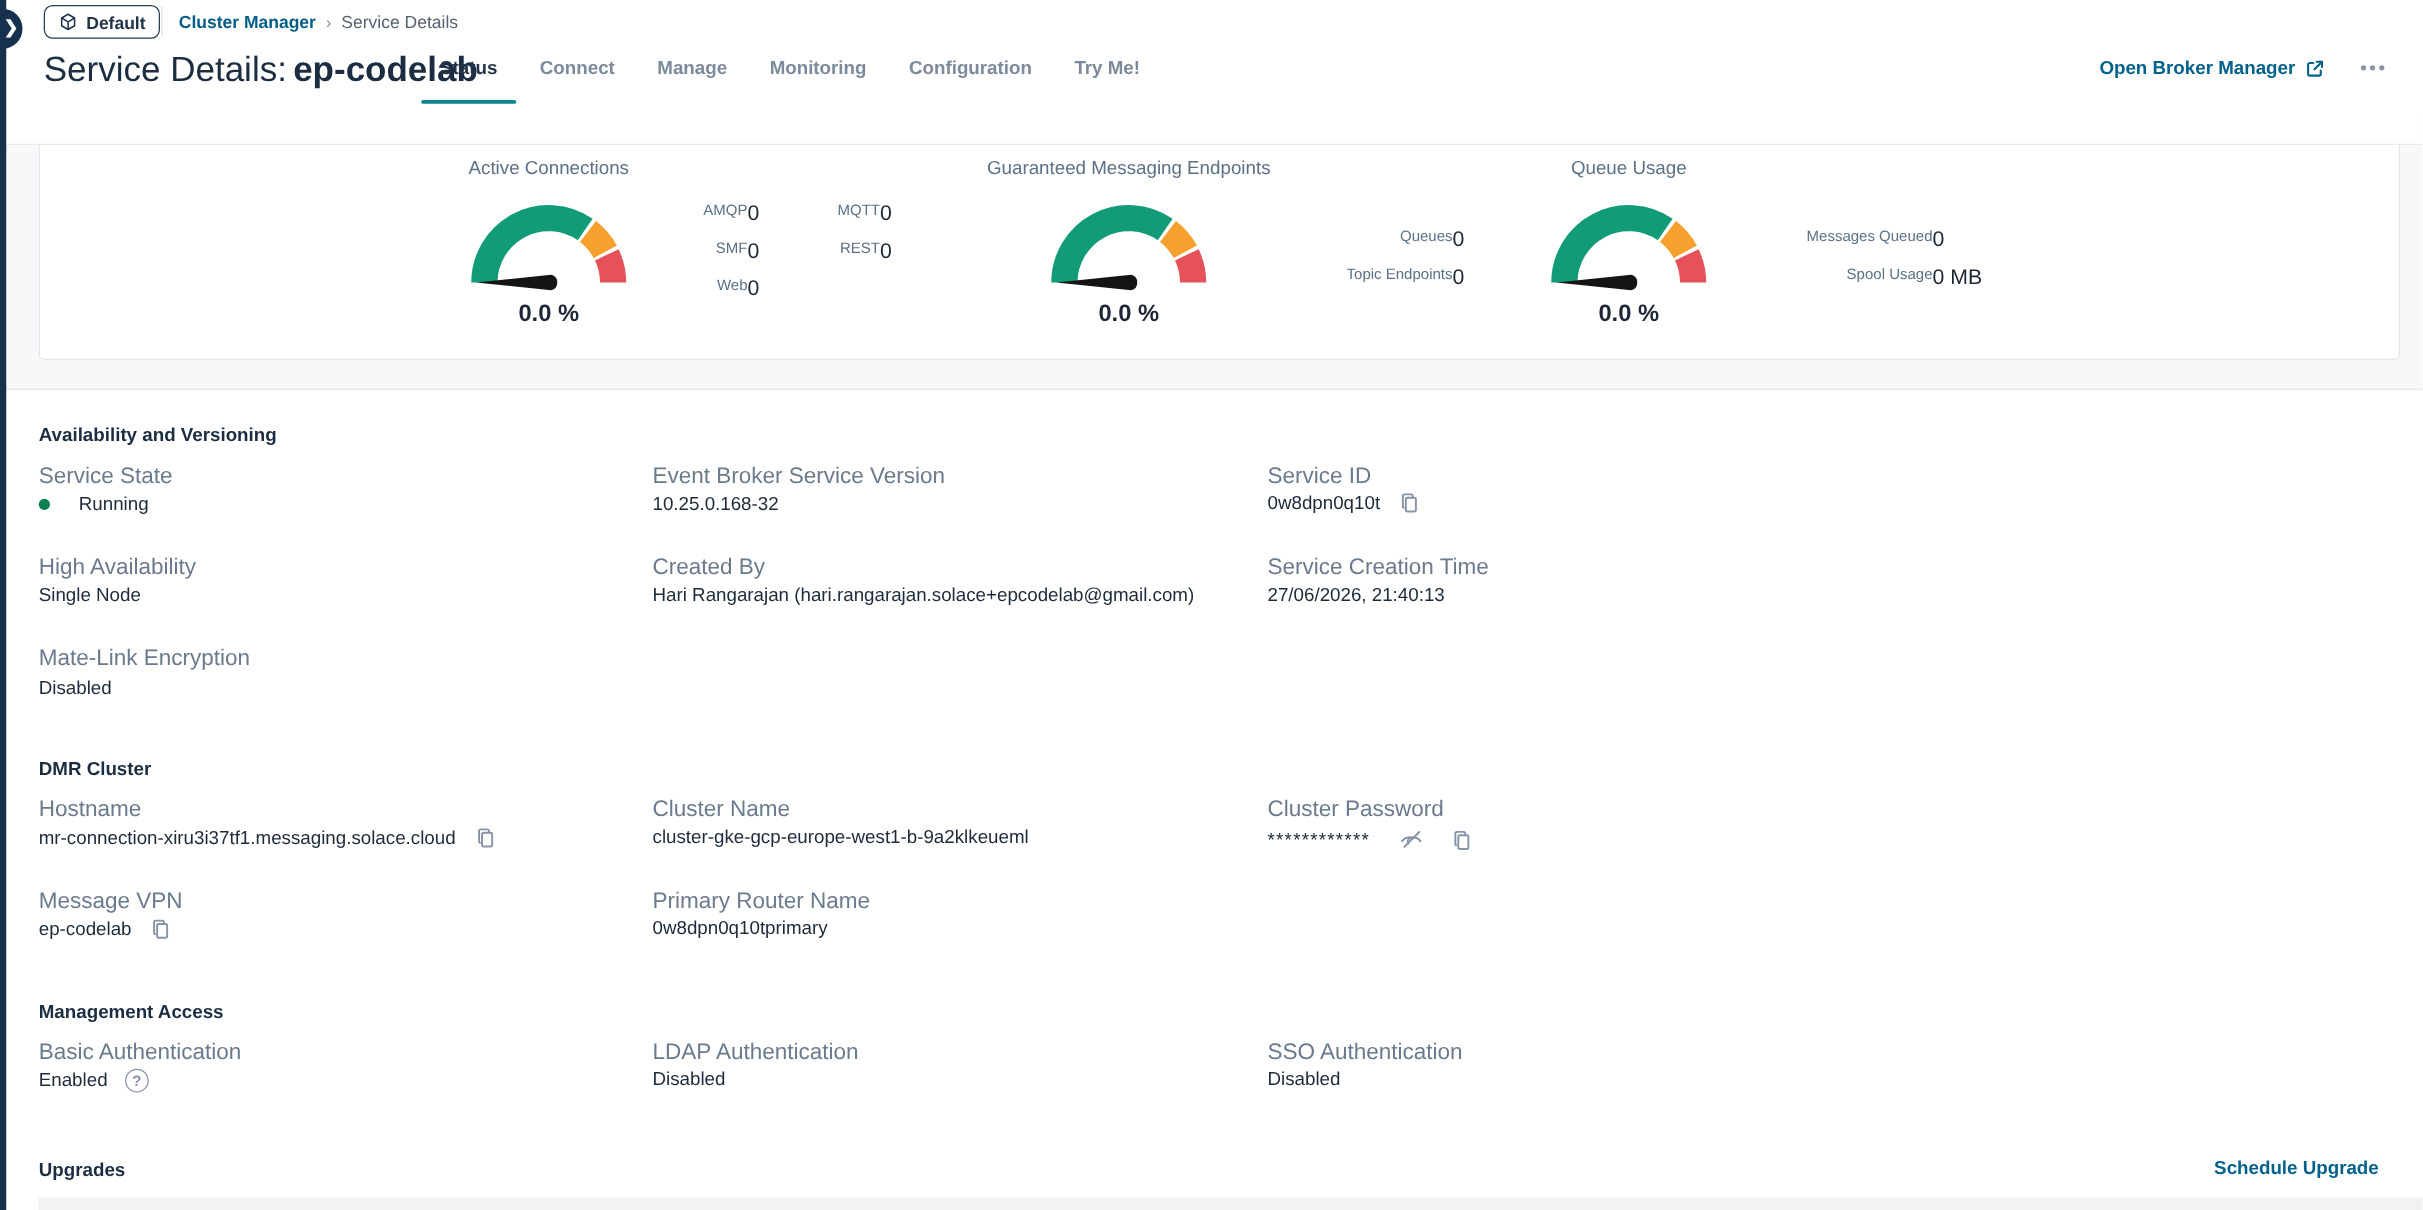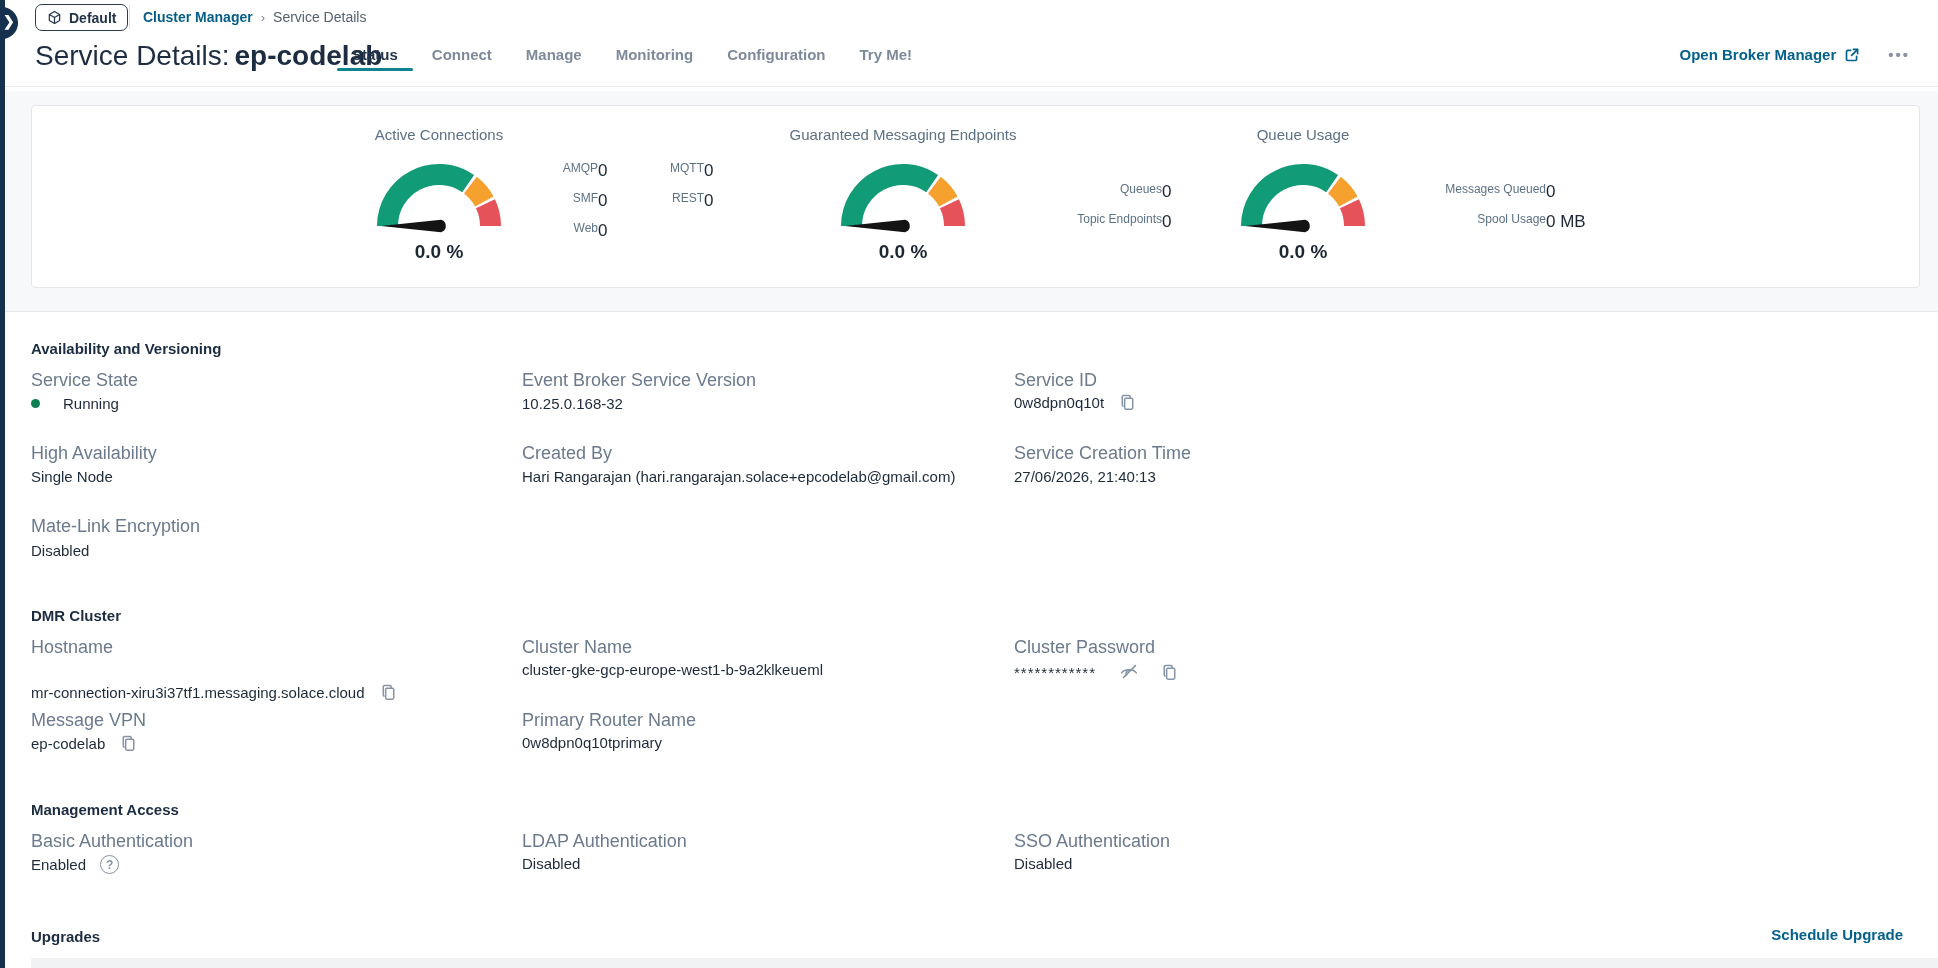--- a/index.html
+++ b/index.html
@@ -6,35 +6,35 @@
   html,body { width:1938px; height:968px; background:#fff; overflow:hidden;
     font-family:"Liberation Sans", sans-serif; }
 
   
   .left-rail { position:absolute; left:0; top:0; width:5px; height:968px; background:#16314e; z-index:5; }
   .expand-btn { position:absolute; left:-14px; top:7px; width:32px; height:32px; border-radius:50%;
     background:#16314e; z-index:6; color:#fff; }
   .expand-btn span { position:absolute; left:17px; top:6px; font-size:14px; font-weight:700; }
 
   
-  .header { position:absolute; left:5px; top:0; width:1933px; height:87px; background:#fff;
+  .header { position:absolute; left:5px; top:0; width:1933px; height:116px; background:#fff;
     border-bottom:1px solid #e7e9ec; z-index:2; }
   .badge { position:absolute; left:30px; top:4px; height:27px; display:flex; align-items:center; gap:7px;
     border:1.5px solid #2a3b52; border-radius:7px; padding:0 11px; color:#22344a; font-size:14px; font-weight:700; background:#fff; }
   .top-divider { position:absolute; left:124px; top:5px; width:1px; height:24px; background:#dde1e6; }
   .breadcrumb { position:absolute; left:138px; top:9px; font-size:14px; display:flex; gap:8px; align-items:center; }
   .bc-parent { color:#045d86; font-weight:700; cursor:pointer; }
   .bc-sep { color:#7e8a99; font-size:13px; }
   .bc-current { color:#55616f; }
 
   .page-title { position:absolute; left:30px; top:40px; font-size:28px; color:#1c2c41; }
   .page-title b { font-weight:800; margin-left:5px; }
 
   .tabs { position:absolute; left:330px; top:40px; display:flex; }
-  .tab { padding:6px 17px 8px; font-size:15px; font-weight:600; color:#7d8a9b; cursor:pointer; position:relative; white-space:nowrap; }
+  .tab { padding:6px 17px 20px; font-size:15px; font-weight:600; color:#7d8a9b; cursor:pointer; position:relative; white-space:nowrap; }
   .tab.active { color:#22334a; }
   .tab.active::after { content:""; position:absolute; left:2px; right:2px; bottom:0; height:3px; background:#0f8490; border-radius:2px; }
 
   .header-right { position:absolute; right:28px; top:46px; display:flex; align-items:center; gap:28px; }
   .broker-link { display:flex; align-items:center; gap:8px; color:#03618c; font-size:15px; font-weight:700; cursor:pointer; }
   .more-dots { color:#8a93a5; font-size:15px; letter-spacing:2px; font-weight:700; cursor:pointer; }
 
   
   .band { position:absolute; left:5px; top:91px; width:1933px; height:221px; background:#f7f8f9; border-bottom:1px solid #e7e9ec; }
   .gauge-card { position:absolute; left:26px; top:14px; width:1889px; height:183px; background:#fff;
@@ -242,21 +242,21 @@
 </div>
 <div class="fld c1" style="top:542px;">
   <div class="fld-value">Disabled</div>
 </div>
 
 <div class="section-heading" style="top:607px;">DMR Cluster</div>
 
 <div class="fld c1" style="top:637px;">
   <div class="fld-label">Hostname</div>
 </div>
-<div class="fld c1" style="top:683px;">
+<div class="fld c1" style="top:661px;">
   <div class="fld-value">
     <span>mr-connection-xiru3i37tf1.messaging.solace.cloud</span>
     <span class="icon-btn">
       <svg width="19" height="19" viewBox="0 0 20 20" fill="none" stroke-width="1.6" stroke-linejoin="round" stroke="#8793a6">
         <rect x="7" y="5.5" width="8.5" height="11.5" rx="1.4"></rect>
         <path d="M12.8 5.5 V4 A1.4 1.4 0 0 0 11.4 2.6 H5.9 A1.4 1.4 0 0 0 4.5 4 V12.6 A1.4 1.4 0 0 0 5.9 14"></path>
       </svg>
     </span>
   </div>
 </div>

